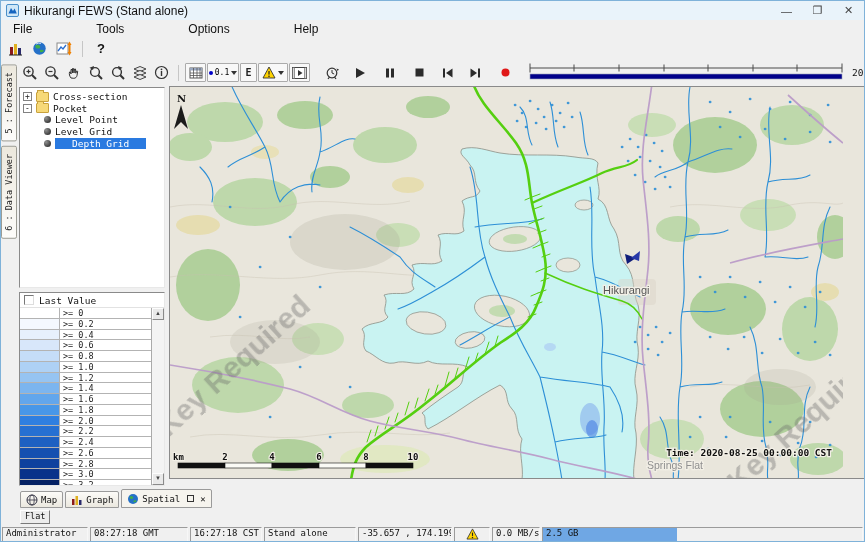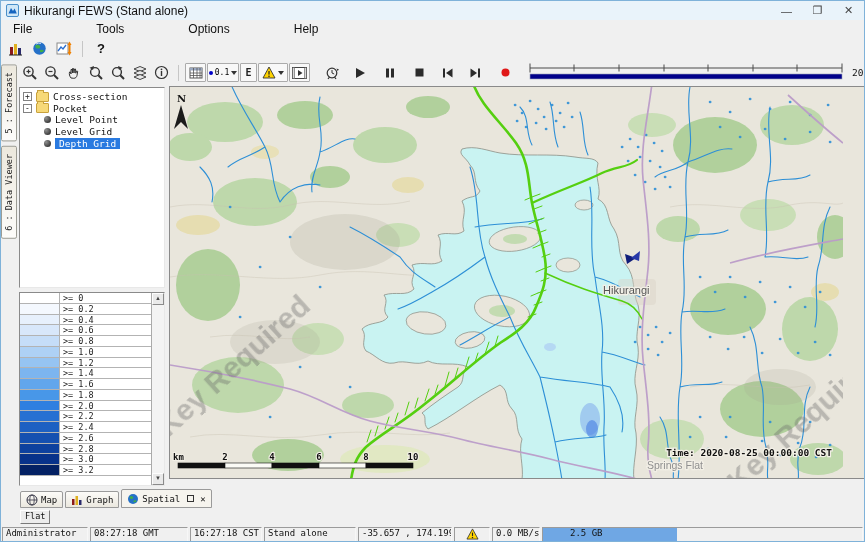--- a/index.html
+++ b/index.html
@@ -45,21 +45,21 @@
   
   .sidecol { width:150px; display:flex; flex-direction:column; padding:1px 2px 2px 2px; }
   .panel { border:1px solid; border-color:#8a8a8a #e8e8e8 #e8e8e8 #8a8a8a; background:#fff; }
   .tree-panel { height:201px; margin-bottom:4px; padding-top:3px; overflow:hidden; }
   .tree-row { display:flex; align-items:center; gap:4px; height:11.6px; font-family:"DejaVu Sans Mono",monospace; font-size:9.5px; color:#111; padding-left:3px; }
   .tree-row.leaf { padding-left:24px; }
   .expander { width:9px; height:9px; border:1px solid #828282; background:#fff; font-size:8px; line-height:7px; text-align:center; color:#222; flex:none; }
   .folder { width:13px; height:10px; background:#f7d978; border:1px solid #c9a23d; border-radius:1px; position:relative; flex:none; }
   .folder::before { content:""; position:absolute; top:-3px; left:0; width:5px; height:2px; background:#f7d978; border:1px solid #c9a23d; border-bottom:none; }
   .bullet { width:7px; height:7px; border-radius:50%; background:radial-gradient(circle at 30% 30%, #909090, #1c1c1c); flex:none; }
-  .tree-label.selected { background:#2a7ae0; color:#fff; padding:0 4px; }
+  .tree-label.selected { background:#2a7ae0; color:#fff; padding:0 17px; }
 
   .legend-panel { flex:1; display:flex; flex-direction:column; overflow:hidden; }
   .legend-head { height:15px; display:flex; align-items:center; gap:5px; padding-left:4px; font-family:"DejaVu Sans Mono",monospace; font-size:9.5px; color:#111; border-bottom:1px solid #e2e2e2; }
   .checkbox { width:10px; height:10px; border:1px solid; border-color:#777 #ddd #ddd #777; background:#fff; flex:none; }
   .legend-body { flex:1; display:flex; overflow:hidden; }
   .legend-list { flex:1; overflow:hidden; }
   .legend-row { display:flex; height:10.75px; font-family:"DejaVu Sans Mono",monospace; font-size:8.5px; color:#222; }
   .legend-sw { width:40px; border-right:1px solid #b3b3b3; border-bottom:1px solid #b3b3b3; flex:none; }
   .legend-lab { flex:1; background:#fff; border-bottom:1px solid #b3b3b3; padding-left:3px; line-height:10.5px; white-space:nowrap; }
   .vscroll { width:13px; border-left:1px solid #aaa; background:#f3f3f3; display:flex; flex-direction:column; }
@@ -81,21 +81,21 @@
   .sq { display:inline-block; width:7px; height:7px; border:1.3px solid #333; margin-left:4px; }
   .logsrow { height:18px; display:flex; align-items:center; padding-left:3px; }
   .logsbtn { height:14px; border:1px solid; border-color:#fdfdfd #7a7a7a #7a7a7a #fdfdfd; background:#ececec;
              font-family:"DejaVu Sans Mono",monospace; font-size:8.5px; padding:0 4px; color:#111; }
 
   
   .statusbar { height:17px; display:flex; gap:2px; padding:1px 1px; background:#f0f0f0; font-family:"DejaVu Sans Mono",monospace; font-size:9px; color:#111; }
   .scell { border:1px solid; border-color:#9b9b9b #f7f7f7 #f7f7f7 #9b9b9b; display:flex; align-items:flex-start;
            padding:0 3px; white-space:nowrap; overflow:hidden; position:relative; flex:none; }
   .memfill { position:absolute; left:0; top:0; bottom:0; width:42%; background:#6fa7e4; }
-  .memtext { position:relative; z-index:1;margin-left:24px; }
+  .memtext { position:relative; z-index:1; }
 </style>
 </head>
 <body>
 
 <div class="win">
 
   <div class="titlebar">
     <svg width="13" height="13" viewBox="0 0 13 13">
       <rect x="0.5" y="0.5" width="12" height="12" rx="1.5" fill="#cfe7f7" stroke="#4a8fc9"></rect>
       <path d="M2.5 9.5 L5 4 L7 7 L8.6 4.5 L10.8 9.5 Z" fill="#1565c0"></path>
@@ -310,20 +310,24 @@
               <span class="bullet"></span>
               <span class="tree-label">Level Grid</span>
             </div>
             <div class="tree-row leaf">
               <span class="bullet"></span>
               <span class="tree-label selected">Depth Grid</span>
             </div>
           </div>
 
           <div class="panel legend-panel">
+            <div class="legend-head">
+              <span class="checkbox"></span>
+              <span>Last Value</span>
+            </div>
             <div class="legend-body">
               <div class="legend-list">
                 <div class="legend-row">
                     <span class="legend-sw" style="background-color: rgb(255, 255, 255);"></span>
                     <span class="legend-lab">&gt;= 0</span>
                   </div>
                 <div class="legend-row">
                     <span class="legend-sw" style="background-color: rgb(244, 248, 254);"></span>
                     <span class="legend-lab">&gt;= 0.2</span>
                   </div>

